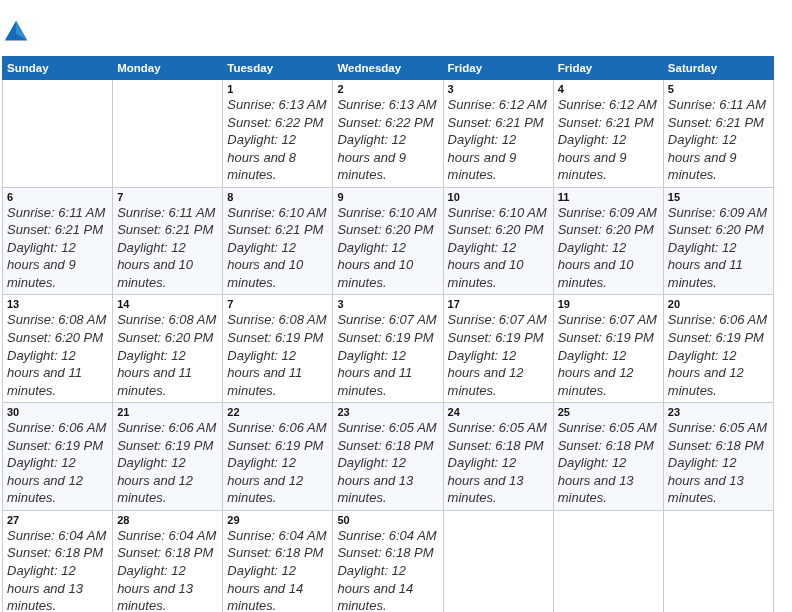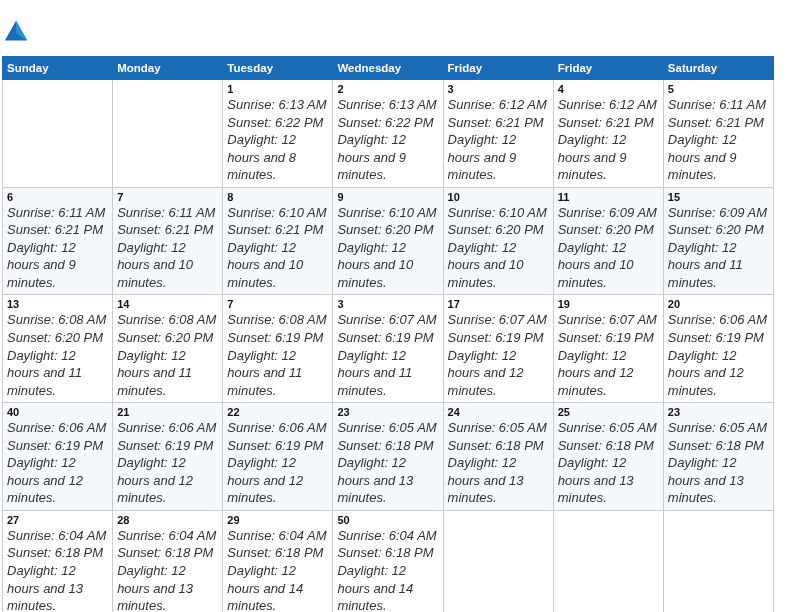--- a/index.html
+++ b/index.html
@@ -261,21 +261,21 @@
           </td>
           <td>
             <span class="day-num">20</span>
             <div class="day-info" style="white-space: pre-line;">Sunrise: 6:06 AM
 Sunset: 6:19 PM
 Daylight: 12 hours and 12 minutes.</div>
           </td>
         </tr>
         <tr>
           <td>
-            <span class="day-num">40</span>
+            <span class="day-num">30</span>
             <div class="day-info" style="white-space: pre-line;">Sunrise: 6:06 AM
 Sunset: 6:19 PM
 Daylight: 12 hours and 12 minutes.</div>
           </td>
           <td>
             <span class="day-num">21</span>
             <div class="day-info" style="white-space: pre-line;">Sunrise: 6:06 AM
 Sunset: 6:19 PM
 Daylight: 12 hours and 12 minutes.</div>
           </td>

